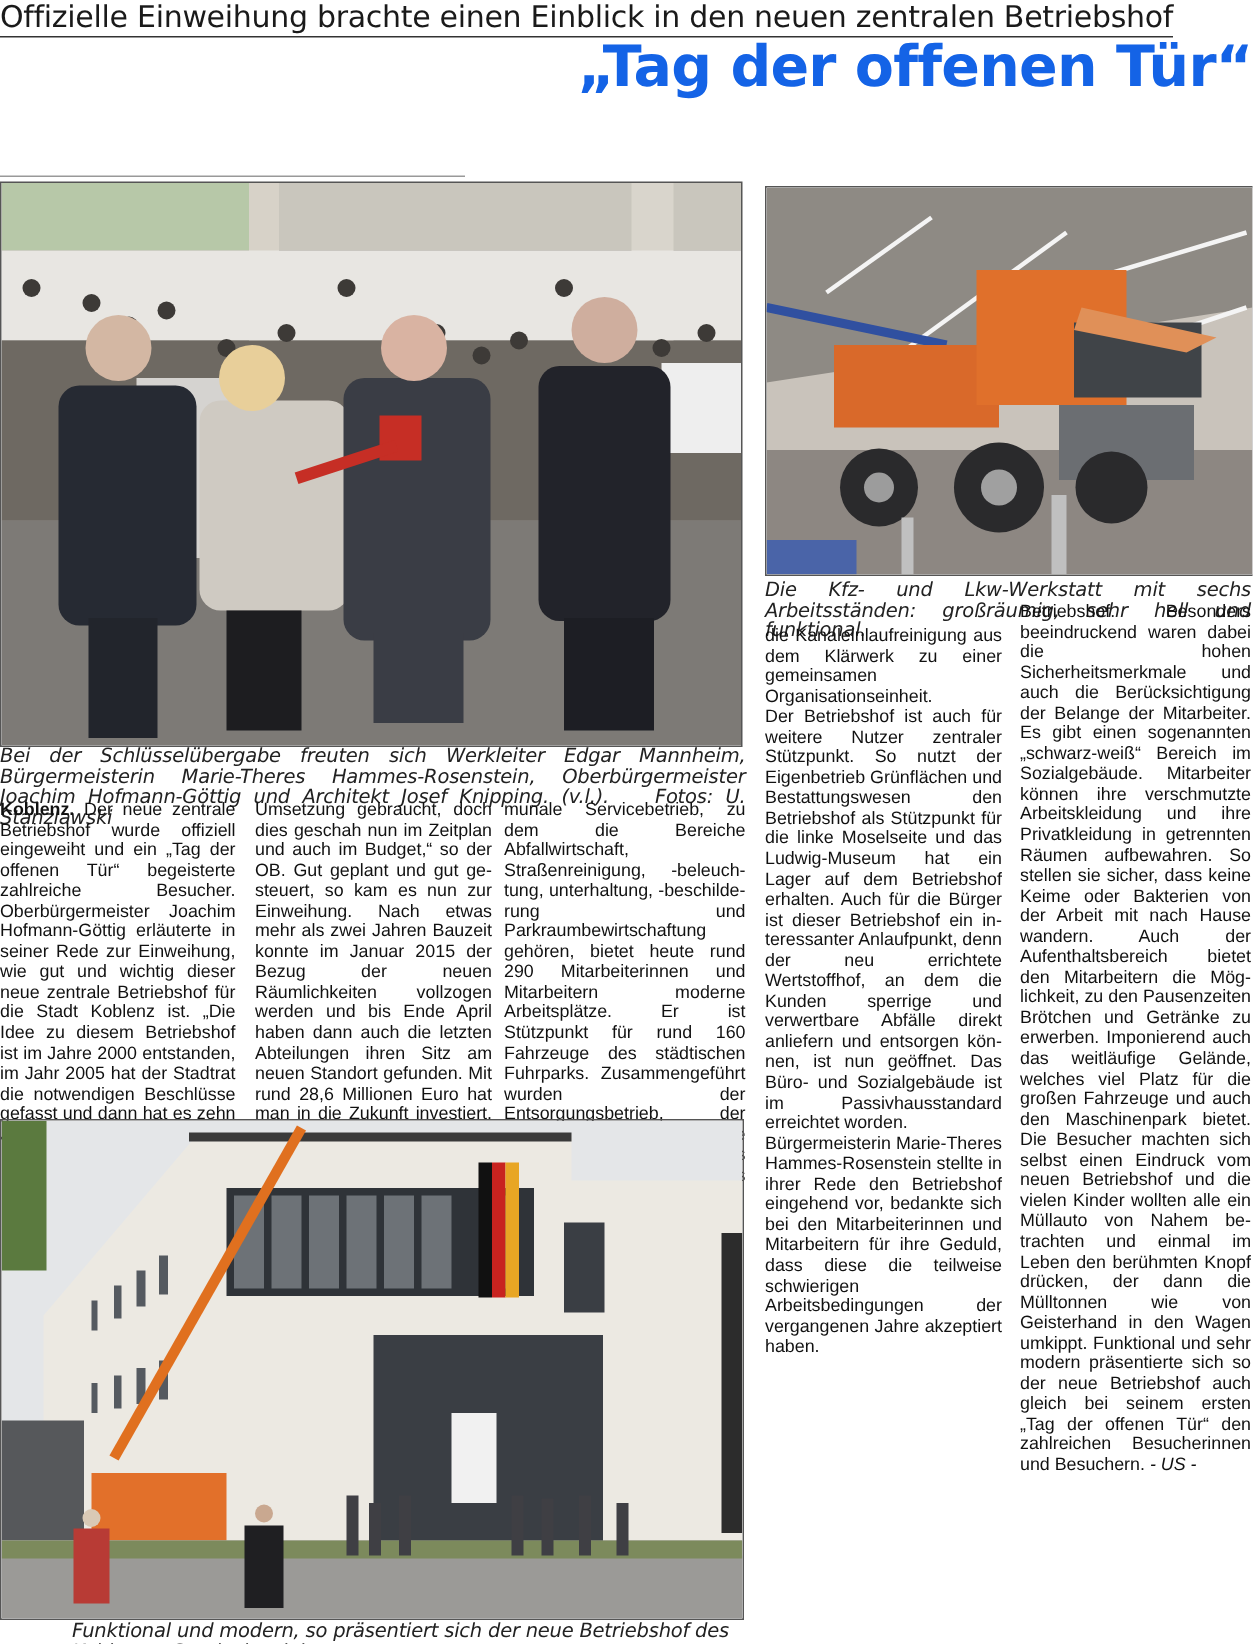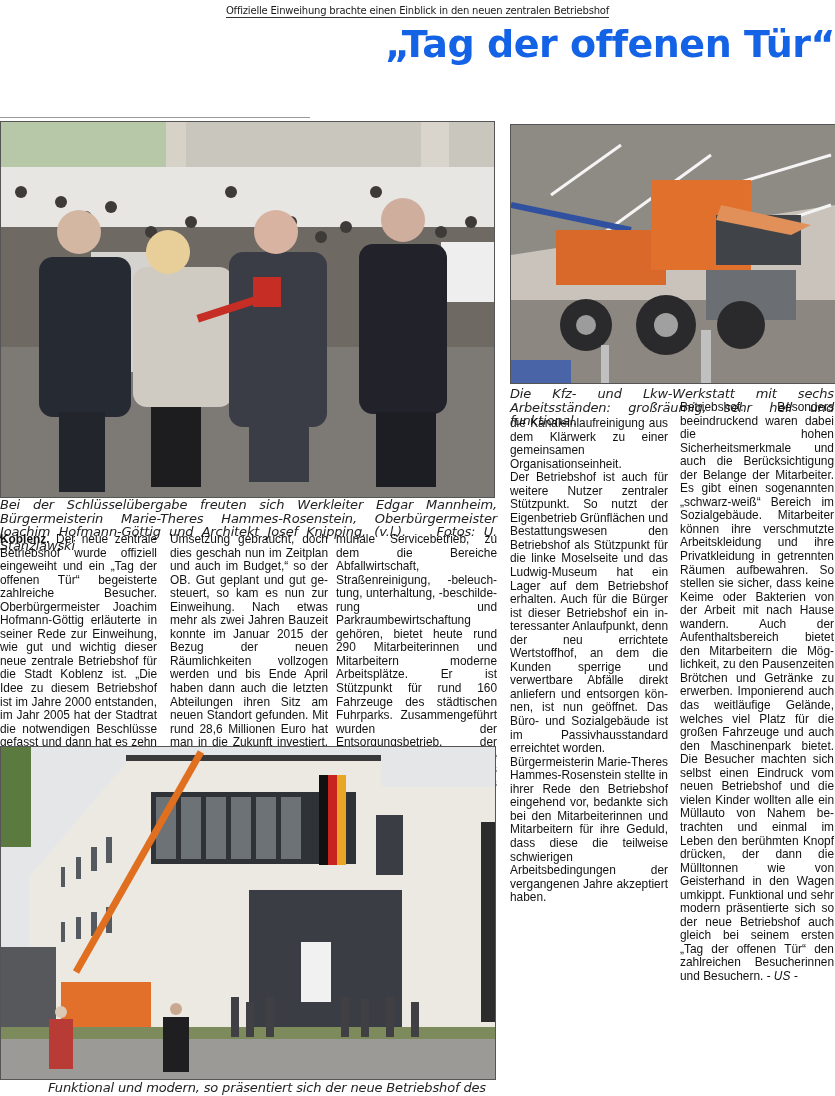--- a/index.html
+++ b/index.html
@@ -1,17 +1,17 @@
 <!DOCTYPE html>
 <html><head>
 <meta charset="utf-8">
 <style>
   html, body { margin:0; padding:0; background:#ffffff; }
   body { width:835px; height:1096px; position:relative; overflow:hidden; font-family:"Liberation Sans", sans-serif; color:#1a1a1a; }
-  .kicker { position:absolute; left:0; top:0; width:835px; text-align:center; font-size:10px; line-height:22px; font-family:"DejaVu Sans", sans-serif; letter-spacing:-0.2px; }
+  .kicker { position:absolute; left:0; top:0; width:835px; font-size:20px; line-height:22px; font-family:"DejaVu Sans", sans-serif; letter-spacing:-0.2px; }
   .kicker span { border-bottom:1.5px solid #333; padding-bottom:1px; }
   .headline { position:absolute; left:0; top:22px; width:835px; text-align:right; color:#1463e6; font-family:"DejaVu Sans", sans-serif; font-weight:bold; font-size:38px; line-height:44px; letter-spacing:-0.5px; }
   .rule { position:absolute; left:0; top:117px; width:310px; height:1px; background:#999; }
   .photo { position:absolute; border:1px solid #555; overflow:hidden; }
   .photo svg { display:block; width:100%; height:100%; }
   .caption { position:absolute; font-family:"DejaVu Sans", sans-serif; font-style:italic; font-size:13px; line-height:13.5px; color:#222; text-align:justify; letter-spacing:-0.15px; }
   .col { position:absolute; font-size:11.9px; line-height:13.55px; text-align:justify; hyphens:manual; color:#111; }
   .col p { margin:0; }
   .lead { font-weight:bold; }
   .sig { font-style:italic; }

